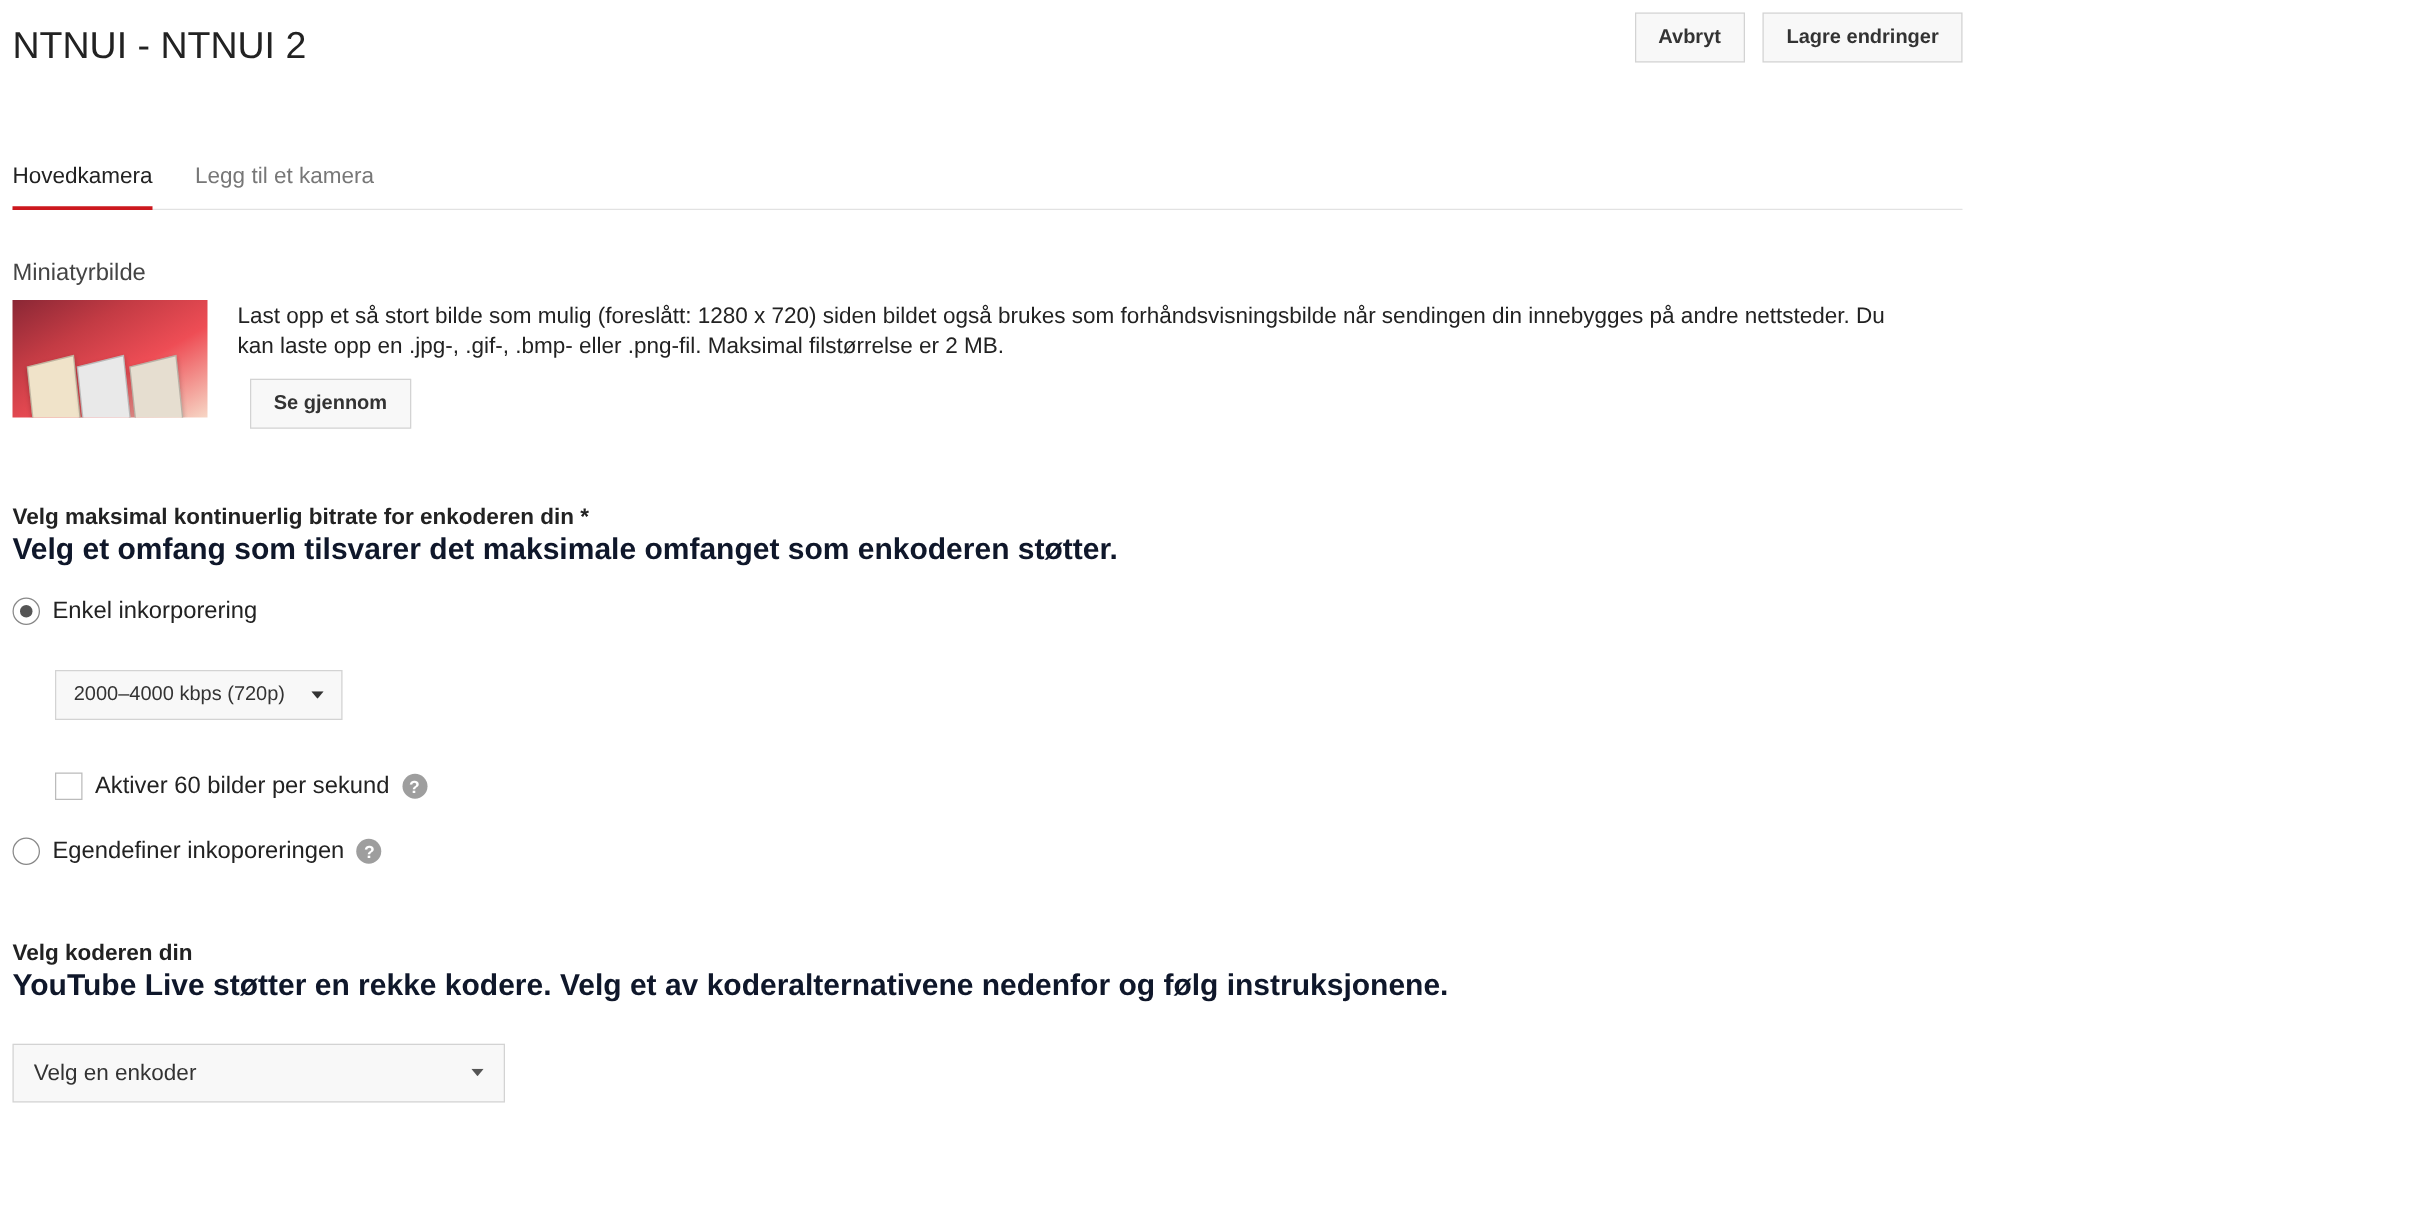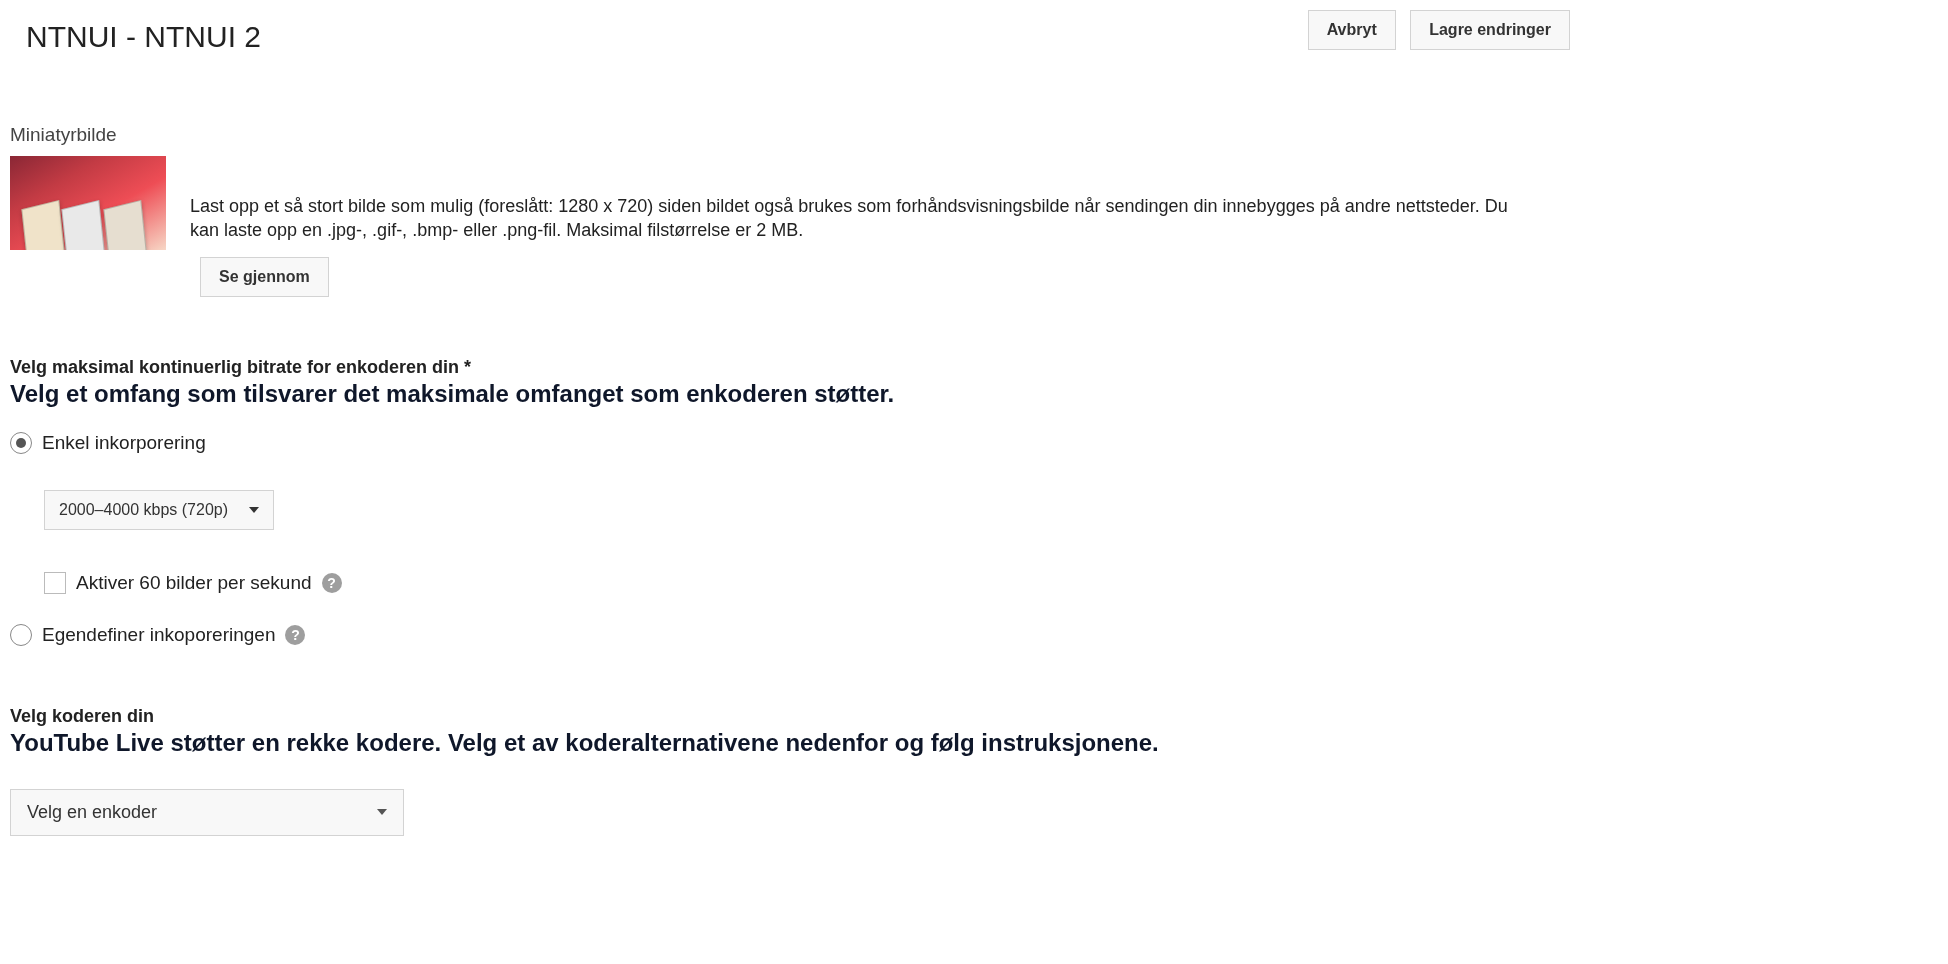--- a/index.html
+++ b/index.html
@@ -16,21 +16,21 @@
   }
   .header-row {
     display: flex;
     align-items: flex-start;
     justify-content: space-between;
     margin-bottom: 70px;
   }
   h1.title {
     font-size: 30px;
     font-weight: 400;
-    margin: 10px 0 0 16px;
+    margin: 10px 0 0 0;
     color: #222;
   }
   .btn {
     display: inline-block;
     border: 1px solid #d3d3d3;
     background: #f8f8f8;
     color: #333;
     font-size: 16px;
     padding: 10px 18px;
     margin-left: 10px;
@@ -77,21 +77,20 @@
   }
   .thumb .book { position:absolute; bottom:-6px; width:36px; height:50px; background:#efe6d6; border:1px solid rgba(0,0,0,.2); transform: skewY(-8deg) rotate(-6deg); box-shadow:0 2px 4px rgba(0,0,0,.25);}
   .thumb .b1 { left:14px; background:#f0e3c9;}
   .thumb .b2 { left:54px; background:#e9e9e9;}
   .thumb .b3 { left:96px; background:#e6ded0;}
   .thumb-text {
     font-size: 18px;
     line-height: 1.35;
     color: #222;
     max-width: 1330px;
-    margin-top: 38px;
   }
   .browse-btn {
     margin-top: 14px;
   }
   .subhead {
     font-size: 18px;
     font-weight: 700;
     color: #222;
     margin: 0 0 2px 0;
   }
@@ -145,20 +144,24 @@
 <div class="page">
 
   <div class="header-row">
     <h1 class="title">NTNUI - NTNUI 2</h1>
     <div>
       <button class="btn">Avbryt</button>
       <button class="btn">Lagre endringer</button>
     </div>
   </div>
 
+  <div class="tabs">
+    <div class="tab active">Hovedkamera</div>
+    <div class="tab">Legg til et kamera</div>
+  </div>
 
   <div class="section-label">Miniatyrbilde</div>
 
   <div class="thumb-row">
     <div class="thumb">
       <div class="book b1"></div>
         <div class="book b2"></div>
         <div class="book b3"></div>
     </div>
     <div>

